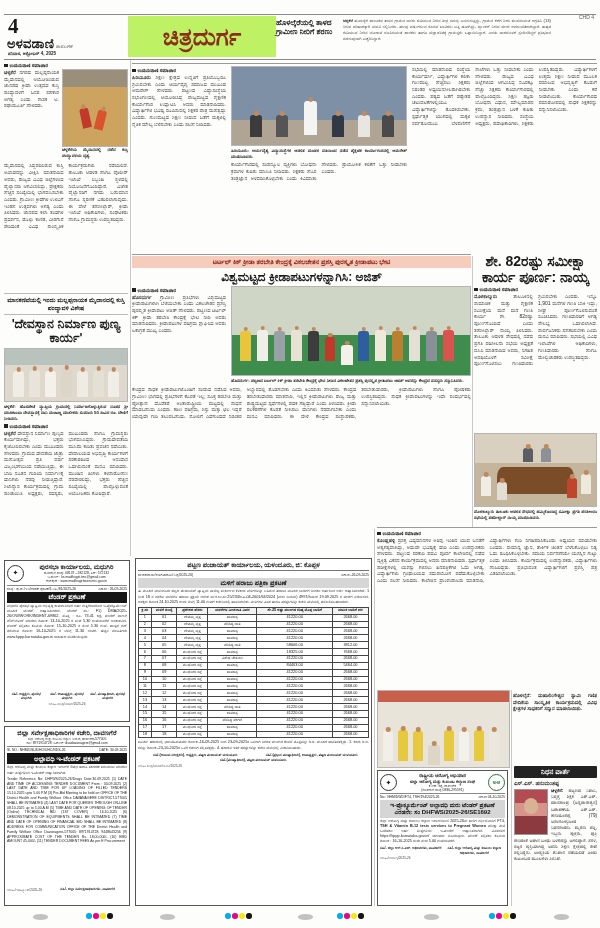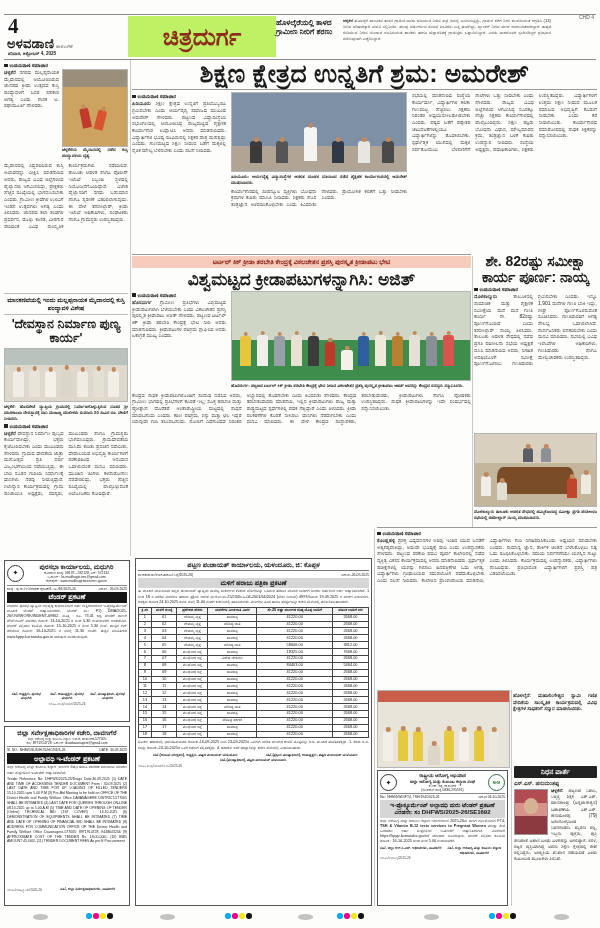--- a/index.html
+++ b/index.html
@@ -26,21 +26,21 @@
   .byline .sq{display:inline-block;width:3.5px;height:3.5px;background:#222;margin-right:2px;}
   .loc{font-weight:bold;}
   .bodytxt{font-size:5px;line-height:1.34;text-align:justify;color:#2a2a2a;}
   .cols2{column-count:2;column-gap:5px;}
   .cols3{column-count:3;column-gap:5px;}
   .caption{font-size:4.4px;font-weight:bold;line-height:1.3;color:#222;text-align:justify;}
   
   .h-main{font-size:25px;font-weight:bold;text-align:center;line-height:1.05;letter-spacing:.2px;}
   .h-sub{font-size:9px;font-weight:bold;text-align:center;margin-top:4px;}
   .h-left{font-size:13.5px;font-weight:bold;line-height:1.15;text-align:center;}
-  .h-mid{font-size:17px;font-weight:bold;text-align:center;line-height:1.05;}
+  .h-mid{font-size:12px;font-weight:bold;text-align:center;line-height:1.05;}
   .h-right{font-size:14px;font-weight:bold;text-align:center;line-height:1.12;}
   .h-small{font-size:12.5px;font-weight:bold;text-align:center;line-height:1.1;}
   .kicker{background:#f6cdbd;color:#8a2013;font-size:6.6px;font-weight:bold;text-align:center;
           padding:2px 0;}
   .promo{font-size:6.2px;font-weight:bold;text-align:center;line-height:1.25;margin:3px 0;}
   
   .fig{position:relative;overflow:hidden;border:1px solid #b5b5b5;}
   .pr{position:absolute;border-radius:3px 3px 0 0;}
   .pr::before{content:"";position:absolute;left:50%;top:-4px;transform:translateX(-50%);
               width:4.5px;height:4.5px;border-radius:50%;background:#c08a5f;}
@@ -126,21 +126,20 @@
       <div class="pr" style="left:72px;bottom:4px;width:11px;height:26px;background:#efece4;"></div>
       <div class="pr" style="left:88px;bottom:4px;width:11px;height:27px;background:#e5e0d4;"></div>
       <div class="pr" style="left:103px;bottom:4px;width:11px;height:26px;background:#f1eee7;"></div>
     </div>
     <div class="caption">ಚಳ್ಳಕೆರೆ: ಹೊಸಪೇಟೆ ವ್ಯಾಪ್ತಿಯ ಗ್ರಾಮದಲ್ಲಿ ನಿರ್ಮಾಣಗೊಳ್ಳುತ್ತಿರುವ ನೂತನ ಶ್ರೀ ಮಾರಿಕಾಂಬಾ ದೇವಸ್ಥಾನಕ್ಕೆ ದಾನಿ ಮಂಜಣ್ಣ ಮಾಲೀಕರು ಸುಮಾರು 50 ಸಾವಿರ ರೂ. ದೇಣಿಗೆ ನೀಡಿದರು.</div>
     <div class="byline"><span class="sq"></span><span>ಉದಯವಾಣಿ ಸಮಾಚಾರ</span></div>
     <div class="bodytxt cols2" style="height:130px;overflow:hidden;"><b class="loc">ಚಳ್ಳಕೆರೆ</b> <span>ದೇವಸ್ಥಾನ ನಿರ್ಮಾಣ ಪುಣ್ಯದ ಕಾರ್ಯವಾಗಿದ್ದು, ಭಕ್ತರು ಕೈಜೋಡಿಸಬೇಕು ಎಂದು ಮುಖಂಡರು ಹೇಳಿದರು. ಗ್ರಾಮದ ದೇವತೆಯ ಜಾತ್ರಾ ಮಹೋತ್ಸವ ಪ್ರತಿ ವರ್ಷ ವಿಜೃಂಭಣೆಯಿಂದ ನಡೆಯುತ್ತಿದ್ದು, ಈ ಬಾರಿ ನೂತನ ಗುಡಿಯ ನಿರ್ಮಾಣಕ್ಕೆ ದಾನಿಗಳು ನೆರವು ನೀಡುತ್ತಿದ್ದಾರೆ. ಶಿಲಾನ್ಯಾಸ ಕಾರ್ಯಕ್ರಮದಲ್ಲಿ ಗ್ರಾಮ ಪಂಚಾಯಿತಿ ಅಧ್ಯಕ್ಷರು, ಸದಸ್ಯರು, ಮುಖಂಡರು ಹಾಗೂ ಗ್ರಾಮಸ್ಥರು ಭಾಗವಹಿಸಿದ್ದರು. ಗ್ರಾಮದೇವತೆಯ ಮಹಿಮೆ ಕುರಿತು ಪ್ರವಚನ ನಡೆಯಿತು. ದೇವಾಲಯದ ಅಭಿವೃದ್ಧಿ ಕಾರ್ಯಗಳಿಗೆ ಸರಕಾರದಿಂದ ಅನುದಾನ ಒದಗಿಸುವಂತೆ ಮನವಿ ಮಾಡಿದರು. ಮುಂದಿನ ತಿಂಗಳು ಕಳಸಾರೋಹಣ ನೆರವೇರಲಿದ್ದು, ಭಕ್ತರು ಹೆಚ್ಚಿನ ಸಂಖ್ಯೆಯಲ್ಲಿ ಪಾಲ್ಗೊಳ್ಳುವಂತೆ ಆಯೋಜಕರು ಕೋರಿದ್ದಾರೆ.</span></div>
   </div>
 
   <div class="abs" style="left:132px;top:60px;width:465px;height:196px;overflow:hidden;">
-    <div class="h-main">ಶಿಕ್ಷಣ ಕ್ಷೇತ್ರದ ಉನ್ನತಿಗೆ ಶ್ರಮ: ಅಮರೇಶ್</div>
     <div style="border-bottom:1px solid #999;margin:3px 0 2px 0;"></div>
     <div style="display:flex;gap:5px;">
       <div style="width:94px;flex:0 0 auto;">
         <div class="byline"><span class="sq"></span><span>ಉದಯವಾಣಿ ಸಮಾಚಾರ</span></div>
         <div class="bodytxt"><b class="loc">ಹಿರಿಯೂರು</b> <span>ಶಿಕ್ಷಣ ಕ್ಷೇತ್ರದ ಉನ್ನತಿಗೆ ಪ್ರತಿಯೊಬ್ಬರೂ ಶ್ರಮಿಸಬೇಕು ಎಂದು ಆರ್ಯವೈಶ್ಯ ಸಮಾಜದ ಮುಖಂಡ ಅಮರೇಶ್ ಹೇಳಿದರು. ಪಟ್ಟಣದ ವಿದ್ಯಾಸಂಸ್ಥೆಯ ಸಭಾಂಗಣದಲ್ಲಿ ಆಯೋಜಿಸಿದ್ದ ರಾಜ್ಯಮಟ್ಟದ ಶೈಕ್ಷಣಿಕ ಕಾರ್ಯಾಗಾರ ಉದ್ಘಾಟಿಸಿ ಅವರು ಮಾತನಾಡಿದರು. ವಿದ್ಯಾರ್ಥಿಗಳ ಭವಿಷ್ಯ ರೂಪಿಸುವಲ್ಲಿ ಶಿಕ್ಷಕರ ಪಾತ್ರ ಮಹತ್ವದ್ದು ಎಂದರು. ಗುಣಮಟ್ಟದ ಶಿಕ್ಷಣ ನೀಡುವ ಜತೆಗೆ ಮಕ್ಕಳಲ್ಲಿ ನೈತಿಕ ಮೌಲ್ಯ ಬೆಳೆಸಬೇಕು ಎಂದು ಸಲಹೆ ನೀಡಿದರು.</span></div>
       </div>
       <div style="width:176px;flex:0 0 auto;">
         <div class="fig fig-main" style="width:174px;height:78px;">
           <div class="pr" style="left:18px;bottom:8px;width:12px;height:22px;background:#3b3b3b;"></div>
           <div class="pr" style="left:44px;bottom:8px;width:12px;height:22px;background:#555;"></div>

